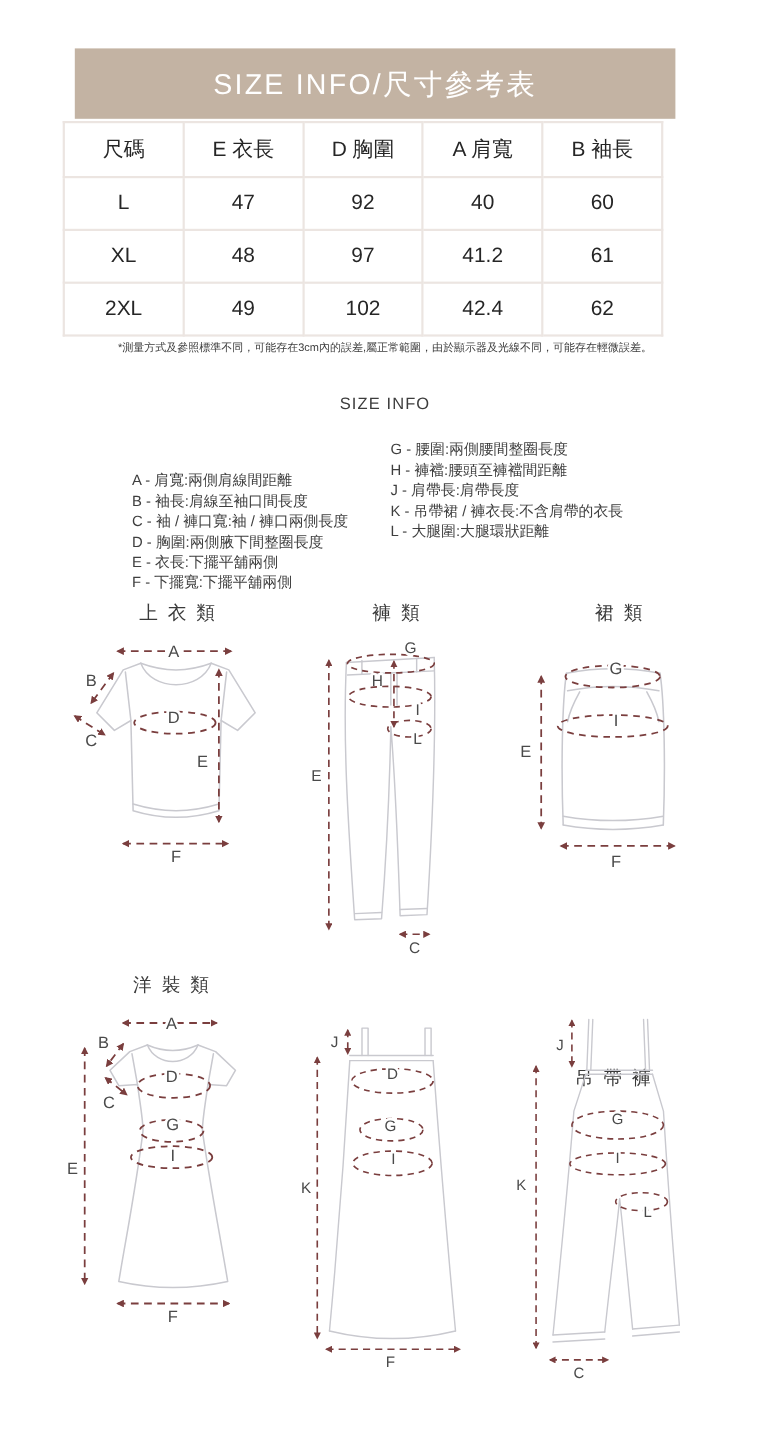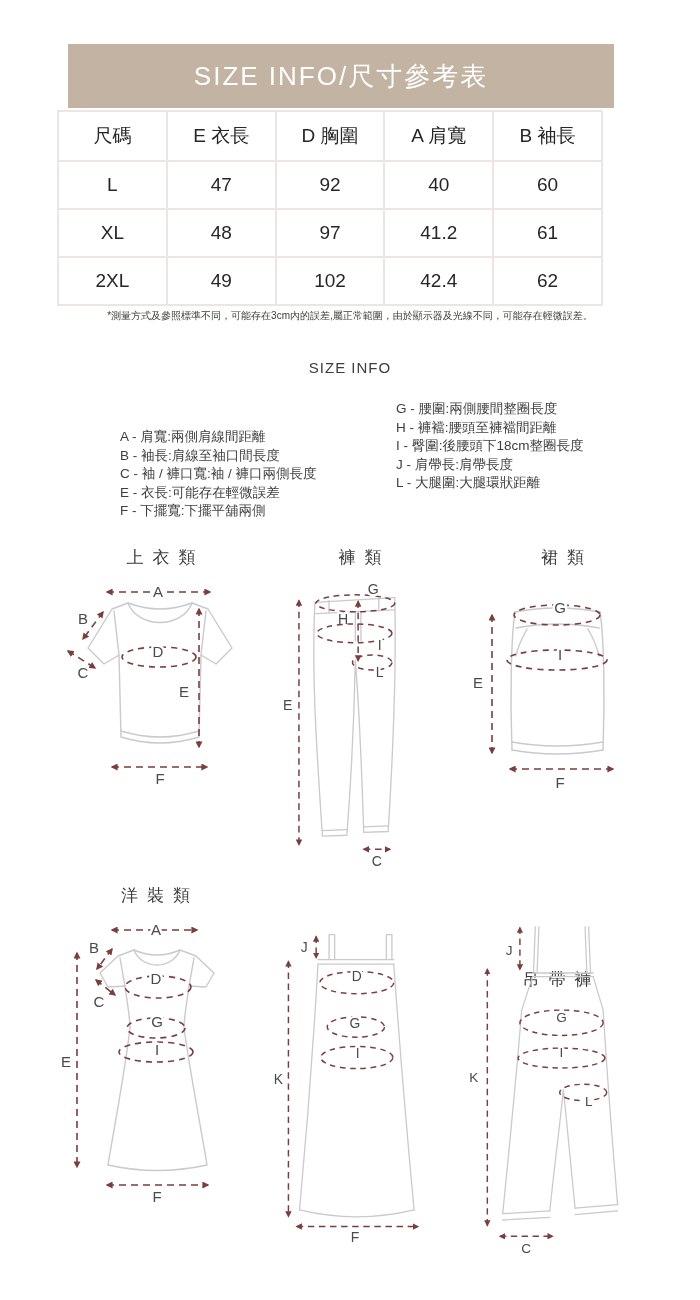--- a/index.html
+++ b/index.html
@@ -16,21 +16,21 @@
   table.size th{height:48px;}
 
   .note{position:absolute;left:0;top:309px;width:700px;text-align:center;
     font-size:10px;color:#3d3d3d;white-space:nowrap;}
   .size-info-h{position:absolute;left:0;top:359px;width:700px;text-align:center;
     font-size:15px;color:#3c3c3c;letter-spacing:1px;}
 
   
   .legend-col{position:absolute;top:400px;font-size:13.5px;line-height:18.6px;color:#3e3e3e;}
   .legend-col.left{left:120px;margin-top:28px;}
-  .legend-col.right{left:355px;margin-left:41px;}
+  .legend-col.right{left:355px;}
 
   
   .dia-title{position:absolute;font-size:17px;color:#3a3a3a;letter-spacing:9px;
     text-align:center;padding-left:9px;box-sizing:border-box;}
   svg .g{fill:none;stroke:#c9c9cf;stroke-width:1.4;stroke-linejoin:round;stroke-linecap:round;}
   svg .m{fill:none;stroke:#7a3e3e;stroke-width:1.6;stroke-dasharray:7 5;}
   svg .me{fill:none;stroke:#7a3e3e;stroke-width:1.6;stroke-dasharray:6 5;}
   svg .lab{font-family:"Liberation Sans","DejaVu Sans",sans-serif;font-size:15px;fill:#4a4a4a;
     text-anchor:middle;paint-order:stroke;stroke:#ffffff;stroke-width:5px;stroke-linejoin:round;}
   .abs{position:absolute;}
@@ -87,28 +87,29 @@
     </tbody>
   </table>
 
   <div class="note">*測量方式及參照標準不同，可能存在3cm內的誤差,屬正常範圍，由於顯示器及光線不同，可能存在輕微誤差。</div>
   <div class="size-info-h">SIZE INFO</div>
 
   <div class="legend-col left">
     <div>A - 肩寬:兩側肩線間距離</div>
     <div>B - 袖長:肩線至袖口間長度</div>
     <div>C - 袖 / 褲口寬:袖 / 褲口兩側長度</div>
-    <div>E - 衣長:可能存在輕微誤差</div>
+    <div>D - 胸圍:兩側腋下間整圈長度</div>
+    <div>E - 衣長:下擺平舖兩側</div>
     <div>F - 下擺寬:下擺平舖兩側</div>
   </div>
   <div class="legend-col right">
     <div>G - 腰圍:兩側腰間整圈長度</div>
     <div>H - 褲襠:腰頭至褲襠間距離</div>
-    <div>I - 臀圍:後腰頭下18cm整圈長度</div>
     <div>J - 肩帶長:肩帶長度</div>
+    <div>K - 吊帶裙 / 褲衣長:不含肩帶的衣長</div>
     <div>L - 大腿圍:大腿環狀距離</div>
   </div>
 
   <div class="dia-title" style="left:66px;top:546px;width:190px;">上衣類</div>
   <div class="dia-title" style="left:280px;top:546px;width:160px;">褲類</div>
   <div class="dia-title" style="left:470px;top:546px;width:185px;">裙類</div>
 
   <svg class="abs" style="left:66px;top:575px;" width="190" height="215" viewBox="0 0 190 215">
     <g>
       <path class="g" d="M62,28 L46,34 L22,73 L38,89 L53,80 L55,162 Q94,174 133,162 L135,80 L150,89 L166,73 L142,34 L126,28"></path>

